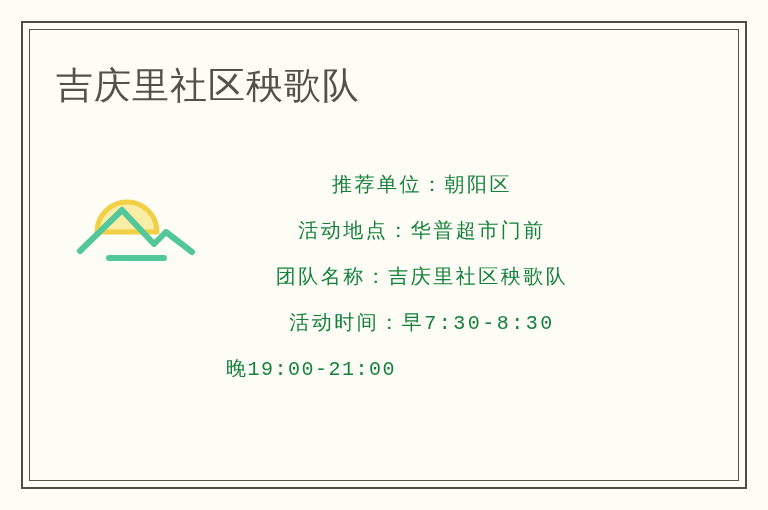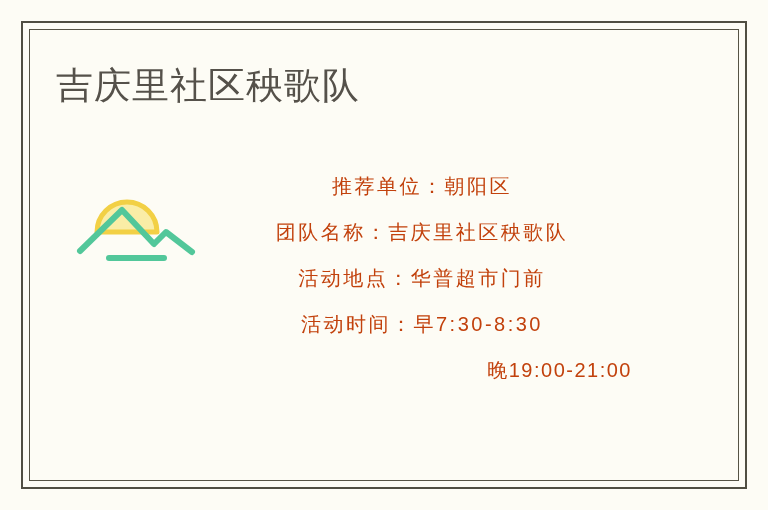--- a/index.html
+++ b/index.html
@@ -67,31 +67,31 @@
   }
   #icon svg { display: block; width: 120px; height: 82px; }
 
   
   #info {
     position: absolute;
     left: 212px;
     top: 163px;
     width: 420px;
     text-align: center;
-    font-family: Liberation Sans, sans-serif;
-    color: #c2410c;
+    font-family: Liberation Mono, monospace;
+    color: #15803d;
   }
   .info-line {
     font-size: 20px;
     line-height: 46px;
     letter-spacing: 2.5px;
     white-space: nowrap;
   }
   .info-line.last {
-    text-align: right;
+    text-align: left;
     padding-left: 14px;
     letter-spacing: 1.5px;
   }
 </style>
 </head>
 <body>
 
 <div id="card">
 
   <div class="frame-outer"></div>
@@ -102,19 +102,19 @@
   <div id="icon">
     <svg viewBox="0 0 120 82" xmlns="http://www.w3.org/2000/svg">
       <path d="M21 50 A30 30 0 0 1 81 50 Z" fill="#faeda6" stroke="#f2d045" stroke-width="5" stroke-linejoin="round"></path>
       <path d="M4 69 L46 28 L78 62 L90 50 L116 70" fill="none" stroke="#52c79a" stroke-width="6" stroke-linecap="round" stroke-linejoin="round"></path>
       <line x1="33" y1="76" x2="88" y2="76" stroke="#52c79a" stroke-width="6" stroke-linecap="round"></line>
     </svg>
   </div>
 
   <div id="info">
     <div class="info-line">推荐单位：朝阳区</div>
+    <div class="info-line">活动地点：华普超市门前</div>
     <div class="info-line">团队名称：吉庆里社区秧歌队</div>
-    <div class="info-line">活动地点：华普超市门前</div>
     <div class="info-line">活动时间：早7:30-8:30</div>
     <div class="info-line last">晚19:00-21:00</div>
   </div>
 
 </div>
 
 </body></html>

